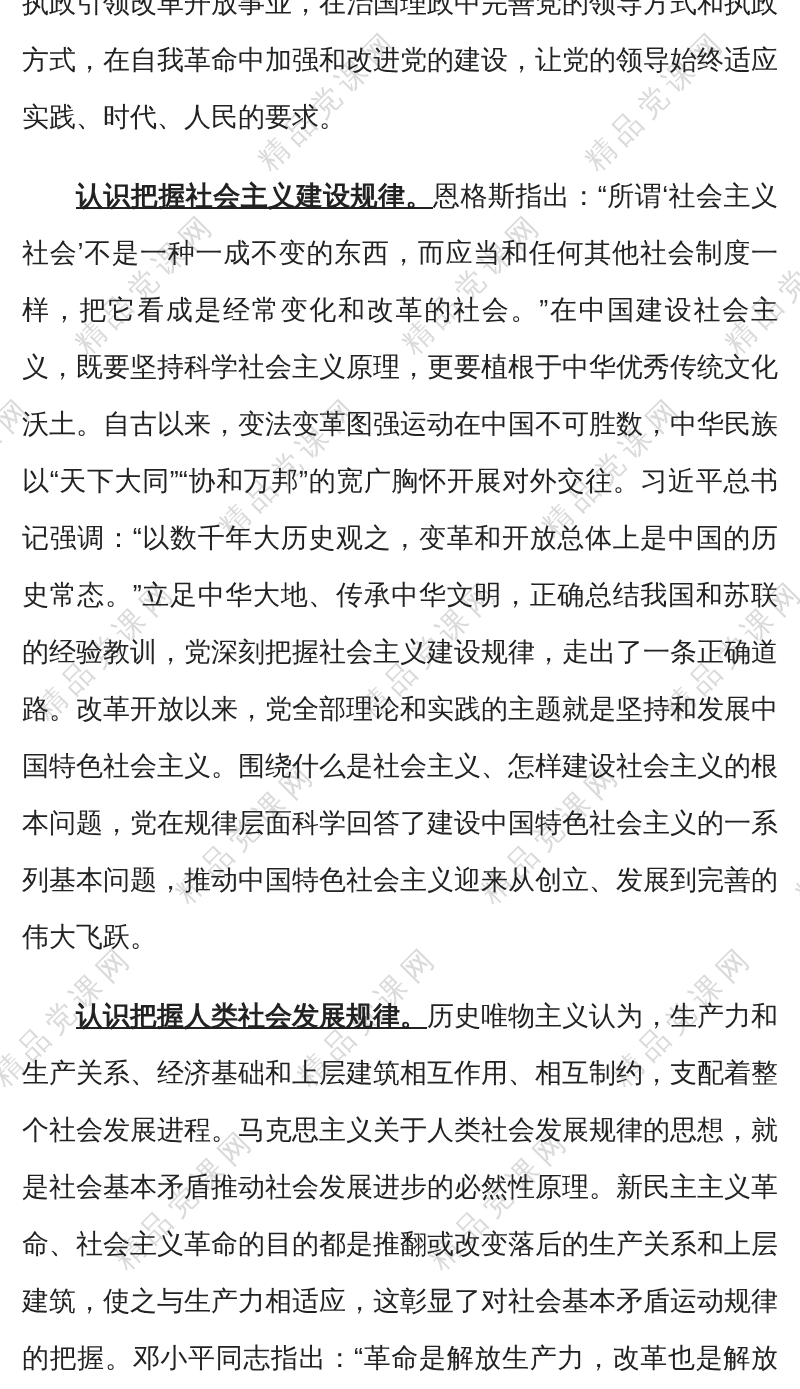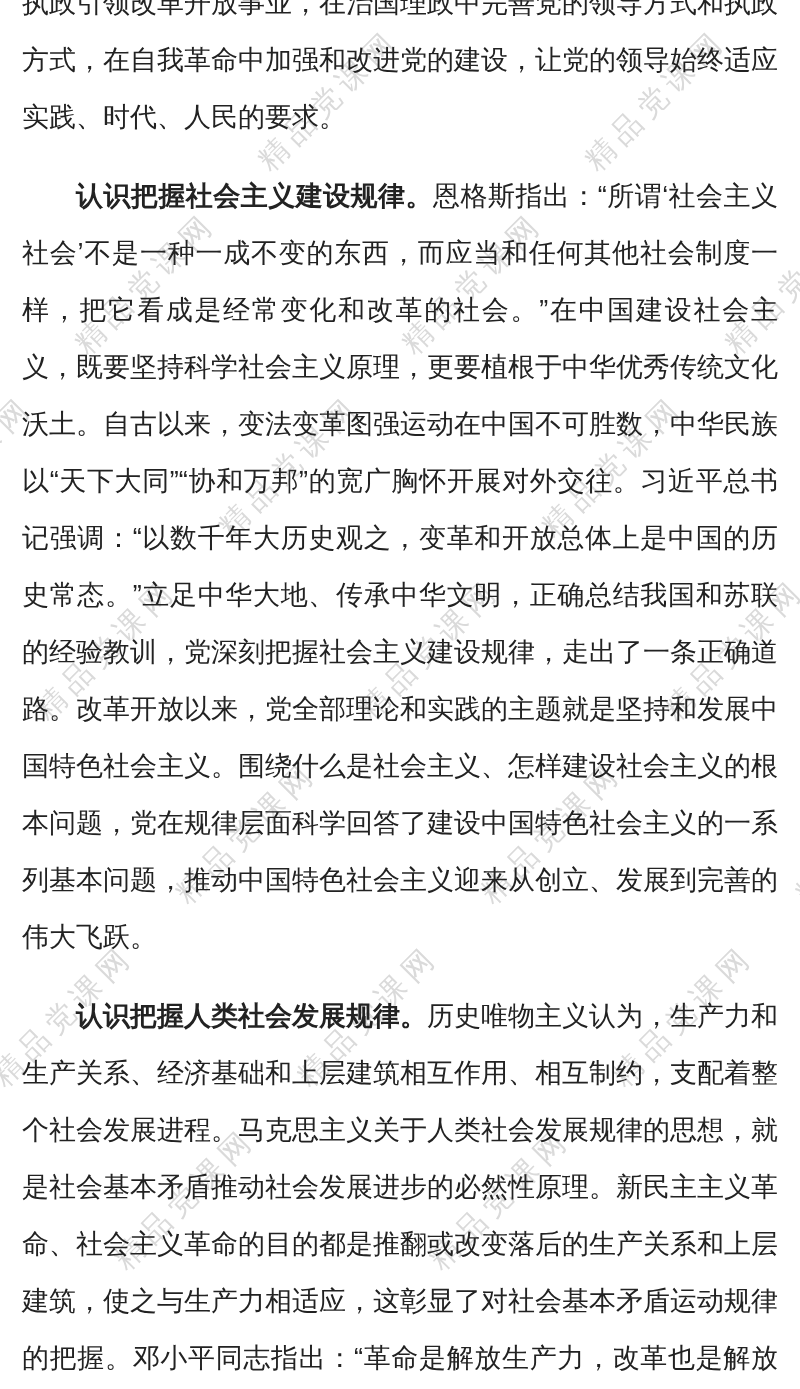--- a/index.html
+++ b/index.html
@@ -48,21 +48,21 @@
     color:#222222;
   }
   .para{
     margin:0 0 22px 0;
     font-size:27px;
     line-height:57px;
     text-align:justify;
     letter-spacing:0;
   }
   .para.indent{text-indent:2em;}
-  .para b{font-weight:bold;}
+  .para b{font-weight:bold;text-decoration:underline;}
 </style>
 </head>
 <body>
 
 <div class="page">
 
   <div class="wm-layer">
     <div class="wm-line wm-c400" style="color: rgb(218, 218, 218);">精品党课网　　精品党课网　　精品党课网　　精品党课网　　精品党课网　　精品党课网　　精品党课网　　精品党课网　　精品党课网　　精品党课网　　</div>
     <div class="wm-line wm-c727" style="color: rgb(218, 218, 218);">精品党课网　　精品党课网　　精品党课网　　精品党课网　　精品党课网　　精品党课网　　精品党课网　　精品党课网　　精品党课网　　精品党课网　　</div>
     <div class="wm-line wm-c1050" style="color: rgb(218, 218, 218);">精品党课网　　精品党课网　　精品党课网　　精品党课网　　精品党课网　　精品党课网　　精品党课网　　精品党课网　　精品党课网　　精品党课网　　</div>

